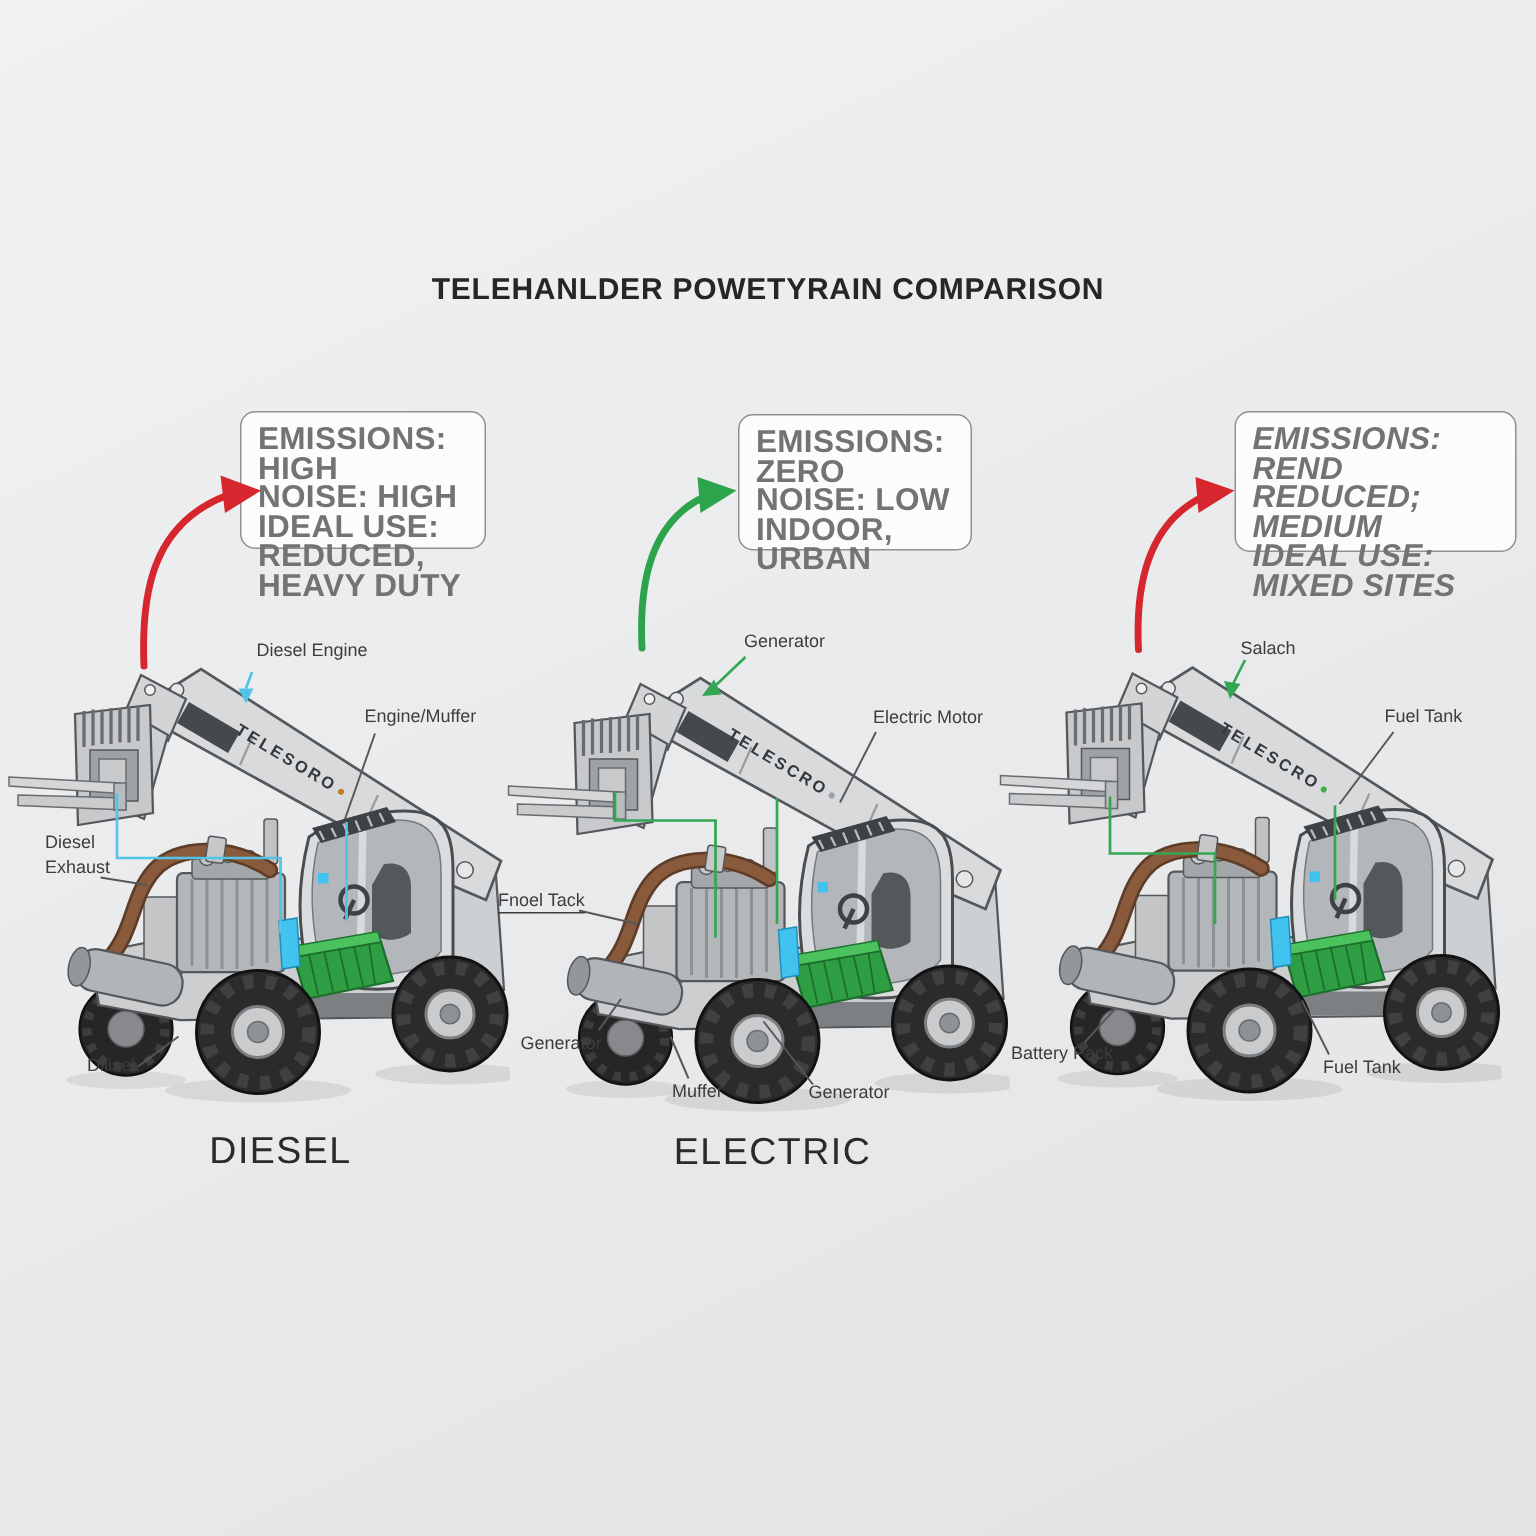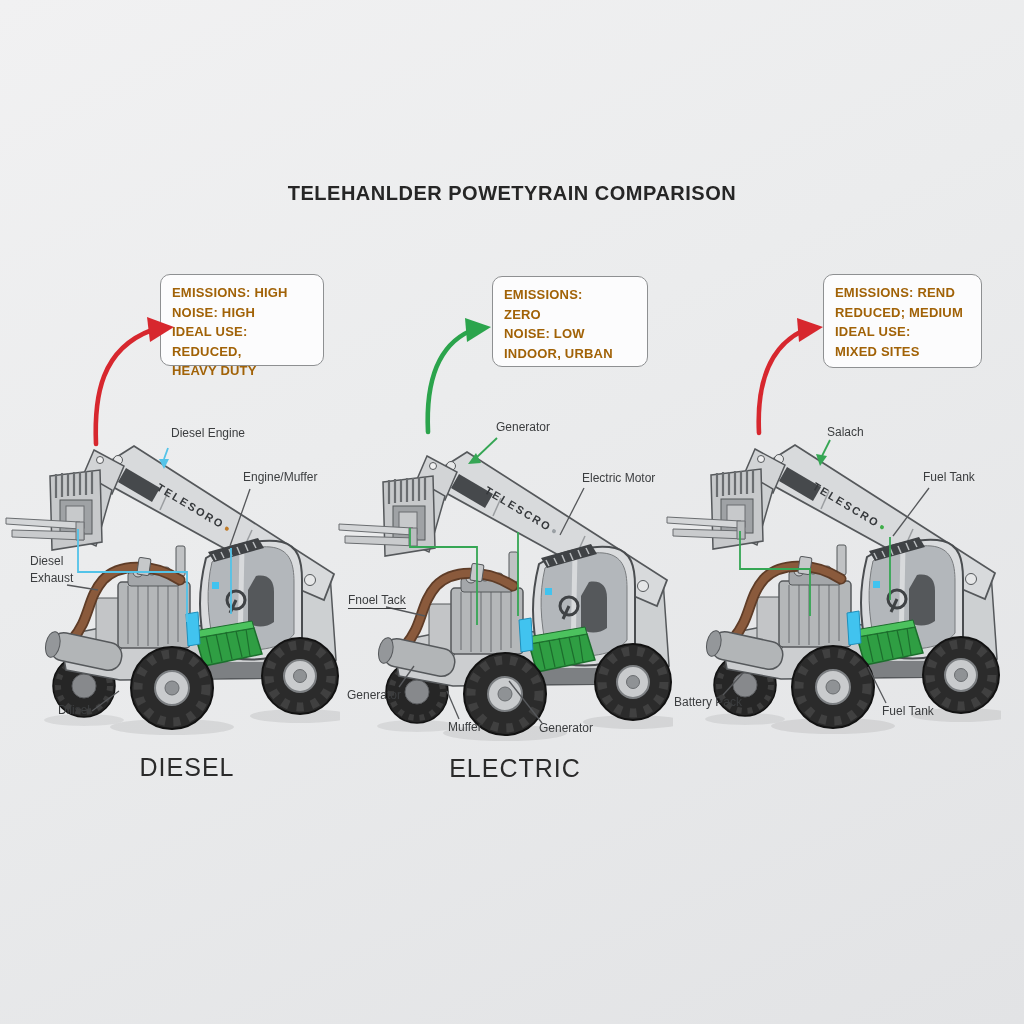--- a/index.html
+++ b/index.html
@@ -8,25 +8,25 @@
     background:linear-gradient(155deg,#f1f1f2 0%,#ebecED 40%,#e2e3e5 100%);
     font-family:"Liberation Sans",sans-serif;color:#2b2b2b;
   }
   .title{
     position:absolute;left:0;top:182px;width:1024px;text-align:center;
     font-size:20px;font-weight:600;letter-spacing:.5px;color:#262626;
   }
   .info-box{
     position:absolute;box-sizing:border-box;background:#fcfcfd;
     border:1.6px solid #8e9092;border-radius:10px;padding:8px 11px;
-    font-size:13px;font-weight:700;line-height:19.5px;color:#a16207;letter-spacing:.2px;
+    font-size:21px;font-weight:700;line-height:19.5px;color:#737373;letter-spacing:.2px;
   }
   .box-diesel{left:160px;top:274px;width:164px;height:92px;}
   .box-electric{left:492px;top:276px;width:156px;height:91px;}
-  .box-hybrid{left:823px;top:274px;width:159px;height:94px;}
+  .box-hybrid{left:823px;top:274px;width:188px;height:94px;font-style:italic;}
   .machine{position:absolute;}
   .overlay{position:absolute;left:0;top:0;pointer-events:none;}
   .mlabel{position:absolute;font-size:12px;color:#3b3d3f;white-space:nowrap;}
   .mlabel.two-line{line-height:17px;}
   .underlined{border-bottom:1px solid #3b3d3f;padding-bottom:1px;}
   .cat-label{
     position:absolute;width:200px;text-align:center;
     font-size:25px;font-weight:400;letter-spacing:1px;color:#2a2a2a;
   }
   .cat-diesel{left:87px;top:753px;}
@@ -257,21 +257,21 @@
   <div class="mlabel" style="left:171px;top:426px">Diesel Engine</div>
   <div class="mlabel" style="left:243px;top:470px">Engine/Muffer</div>
   <div class="mlabel two-line" style="left:30px;top:553px">
     <div>Diesel</div>
     <div>Exhaust</div>
   </div>
   <div class="mlabel" style="left:58px;top:703px">Dilisel</div>
 
   <div class="mlabel" style="left:496px;top:420px">Generator</div>
   <div class="mlabel" style="left:582px;top:471px">Electric Motor</div>
-  <div class="mlabel underlined" style="left:348px;top:593px">Fnoel Tack</div>
+  <div class="mlabel underlined" style="left:332px;top:593px">Fnoel Tack</div>
   <div class="mlabel" style="left:347px;top:688px">Generator</div>
   <div class="mlabel" style="left:448px;top:720px">Muffer</div>
   <div class="mlabel" style="left:539px;top:721px">Generator</div>
 
   <div class="mlabel" style="left:827px;top:425px">Salach</div>
   <div class="mlabel" style="left:923px;top:470px">Fuel Tank</div>
   <div class="mlabel" style="left:674px;top:695px">Battery Pack</div>
   <div class="mlabel" style="left:882px;top:704px">Fuel Tank</div>
 
   <div class="cat-label cat-diesel">DIESEL</div>

